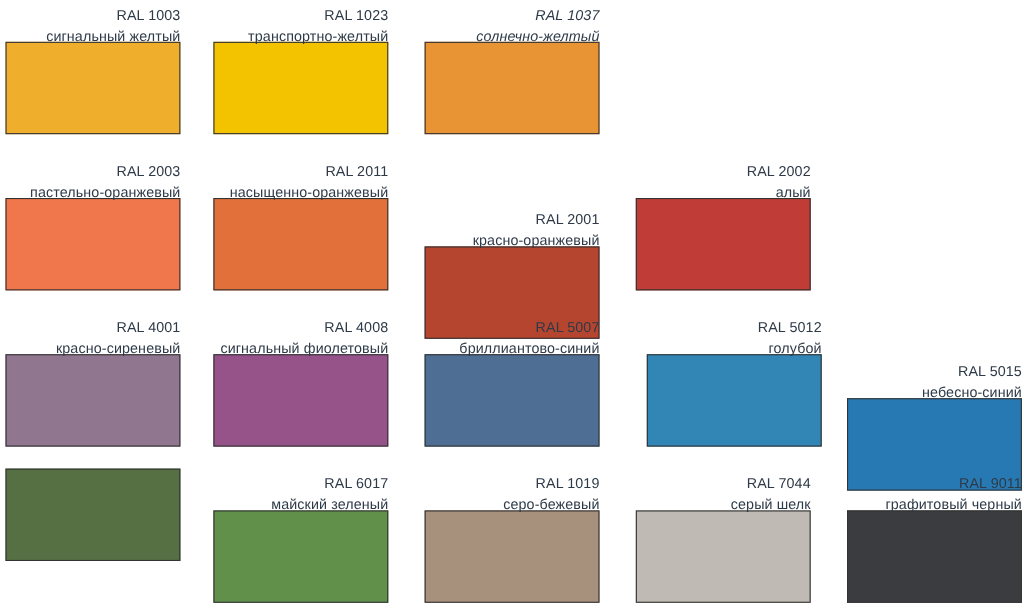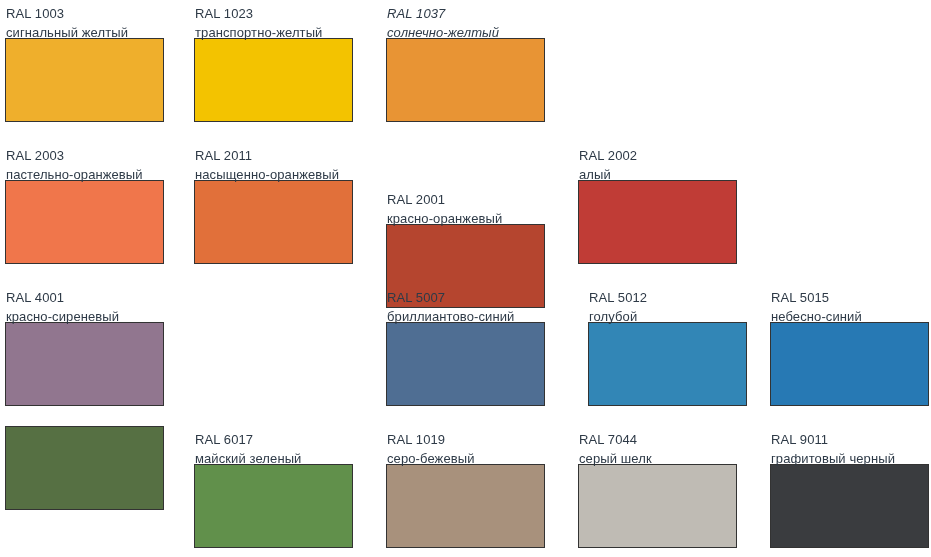--- a/index.html
+++ b/index.html
@@ -24,20 +24,21 @@
   .swatch-row {
     position: relative;
     height: 142px;
     width: 931px;
   }
 
   .swatch-cell {
     position: absolute;
     top: 0;
     width: 159px;
+    text-align: right;
   }
 
   .swatch-labels {
     height: 38px;
     padding-top: 4px;
     padding-left: 1px;
     box-sizing: border-box;
   }
 
   .swatch-code,
@@ -117,35 +118,42 @@
       </div>
     </div>
     <div class="swatch-row" style="position: absolute; left: 0px; top: 284px;">
       <div class="swatch-cell" style="left: 5px;">
         <div class="swatch-labels">
           <span class="swatch-code">RAL 4001</span>
           <span class="swatch-name">красно-сиреневый</span>
         </div>
         <div class="swatch-chip" style="background: rgb(145, 118, 143); border-color: rgb(51, 51, 51);"></div>
       </div>
+      <div class="swatch-cell" style="left: 194px;">
+        <div class="swatch-labels">
+          <span class="swatch-code">RAL 4008</span>
+          <span class="swatch-name">сигнальный фиолетовый</span>
+        </div>
+        <div class="swatch-chip" style="background: rgb(149, 83, 138); border-color: rgb(51, 51, 51);"></div>
+      </div>
       <div class="swatch-cell" style="left: 386px;">
         <div class="swatch-labels">
           <span class="swatch-code">RAL 5007</span>
           <span class="swatch-name">бриллиантово-синий</span>
         </div>
         <div class="swatch-chip" style="background: rgb(79, 110, 147); border-color: rgb(51, 51, 51);"></div>
       </div>
       <div class="swatch-cell" style="left: 588px;">
         <div class="swatch-labels">
           <span class="swatch-code">RAL 5012</span>
           <span class="swatch-name">голубой</span>
         </div>
         <div class="swatch-chip" style="background: rgb(50, 134, 182); border-color: rgb(51, 51, 51);"></div>
       </div>
-      <div class="swatch-cell" style="left: 770px;">
+      <div class="swatch-cell" style="left: 770px; margin-top: 40px;">
         <div class="swatch-labels">
           <span class="swatch-code">RAL 5015</span>
           <span class="swatch-name">небесно-синий</span>
         </div>
         <div class="swatch-chip" style="background: rgb(39, 121, 180); border-color: rgb(51, 51, 51);"></div>
       </div>
     </div>
     <div class="swatch-row" style="position: absolute; left: 0px; top: 426px;">
       <div class="swatch-cell" style="left: 5px;">
         <div class="swatch-chip" style="background: rgb(86, 112, 67); border-color: rgb(51, 51, 51);"></div>

